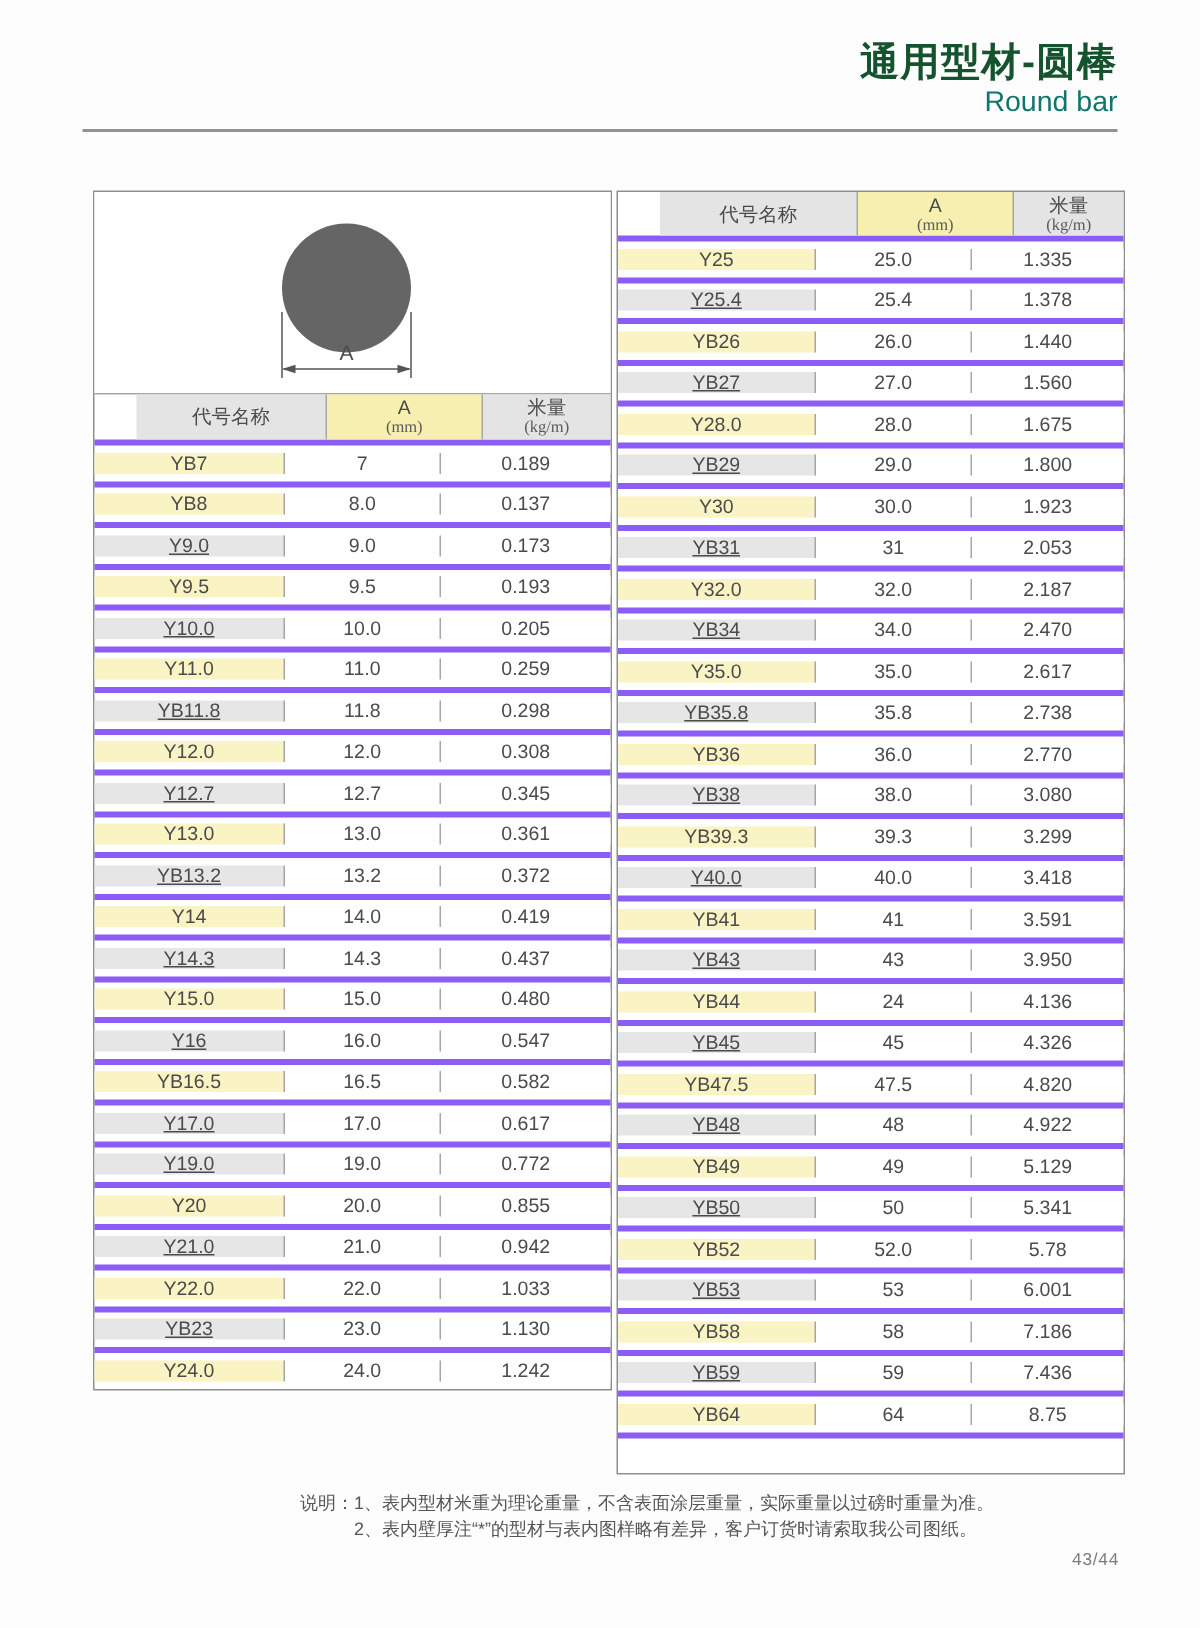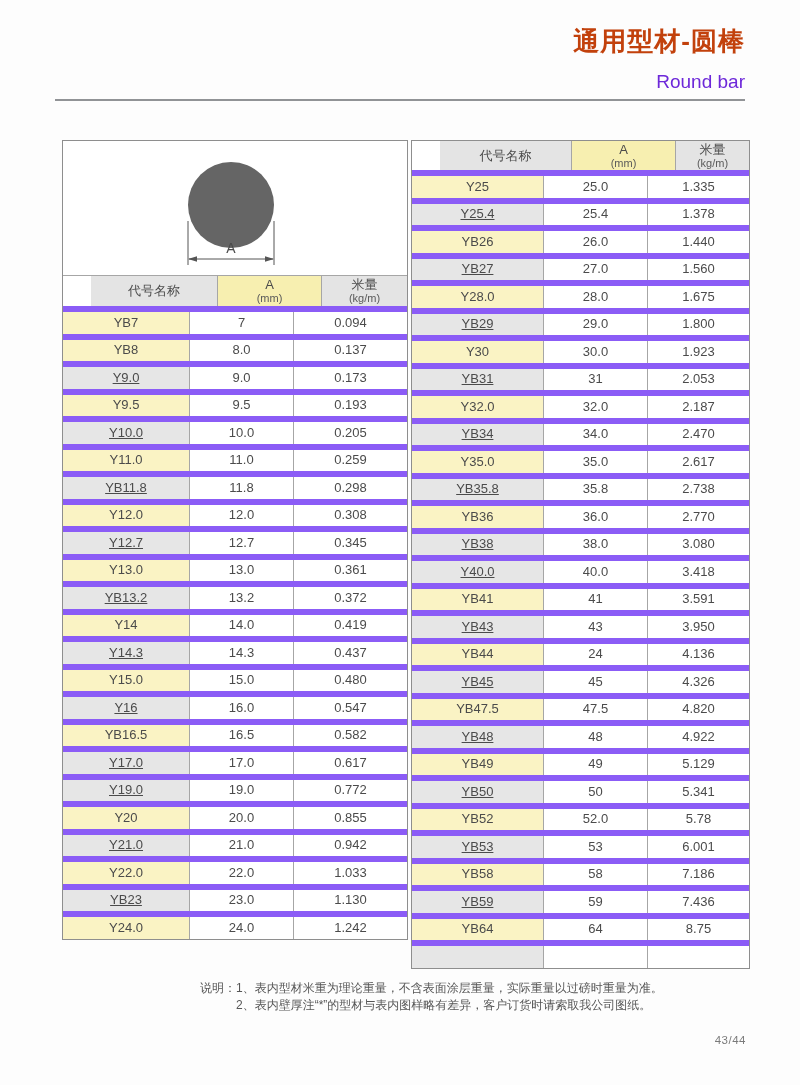--- a/index.html
+++ b/index.html
@@ -6,50 +6,50 @@
   body{
     width:800px;height:1085px;
     background:#fdfdfd;
     position:relative;
     overflow:hidden;
     font-family:"Liberation Sans","DejaVu Sans",sans-serif;
     color:#4b4b4b;
   }
   
   .doc-header{padding:26px 55px 0 55px;text-align:right;}
-  .title-zh{font-size:26px;font-weight:bold;color:#c2410c;letter-spacing:1px;line-height:30px;}
-  .title-en{font-size:19px;color:#6d28d9;line-height:24px;margin-top:14px;}
+  .title-zh{font-size:26px;font-weight:bold;color:#14532d;letter-spacing:1px;line-height:30px;}
+  .title-en{font-size:19px;color:#0f766e;line-height:24px;margin-top:1px;}
   .header-rule{border-top:2px solid var(--rule,#919396);margin:5px 55px 0 55px;height:0;}
 
   
   .tables{display:flex;gap:3px;margin:39px 50px 0 62px;align-items:flex-start;}
   .tbl{border:1px solid #8e8e8e;background:#fff;}
   .tbl-left{width:346px;}
   .tbl-right{width:339px;}
   .row{display:flex;height:27.5px;box-sizing:border-box;}
-  .tbody .row{border-top:6px solid #8b5cf6;}
+  .tbody .row{border-top:4px solid #8b5cf6;align-items:center;}
   .c{box-sizing:border-box;display:flex;flex-direction:column;align-items:center;justify-content:center;
      font-size:13px;line-height:14px;text-align:center;overflow:hidden;}
   .c:not(:last-child){border-right:1px solid #a6a6a6;}
   .tbl-left .c:nth-child(1){width:127px;}
   .tbl-left .c:nth-child(2){width:104px;}
   .tbl-left .c:nth-child(3){flex:1;}
   .tbl-right .c:nth-child(1){width:132px;}
   .tbl-right .c:nth-child(2){width:104px;}
   .tbl-right .c:nth-child(3){flex:1;}
   .name.yellow{background:var(--row-yellow,#faf3c4);}
   .name.gray{background:var(--row-gray,#e6e6e6);text-decoration:underline;}
   .val{background:#fff;}
   
   .thead{height:31px;padding-left:28px;}
   .tbl-right .thead{height:29px;}
   .thead .c{font-size:13px;}
   .thead .th-gray{background:var(--header-gray,#e4e4e4);}
   .thead .th-yellow{background:var(--header-yellow,#f7efb0);}
-  .thead .sub{font-size:11px;line-height:12px;color:#5a5a5a;}
+  .thead .sub{font-size:11px;line-height:12px;color:#5a5a5a;font-family:Liberation Serif, serif;}
   .tbl-left .thead{border-top:1px solid #a6a6a6;}
 
   
   .diagram{height:134px;background:#fff;position:relative;}
   .diagram svg{display:block;}
 
   
   .notes{display:flex;margin:11px 0 0 200px;font-size:12px;line-height:17px;color:#565656;}
   .notes-label{white-space:nowrap;text-align:center;}
   .page-number{position:absolute;right:54px;top:1034px;font-size:11.5px;color:#7a7a7a;letter-spacing:0.5px;}
@@ -87,21 +87,21 @@
       </div>
       <div class="c th-gray">
         <div>米量</div>
         <div class="sub">(kg/m)</div>
       </div>
     </div>
     <div class="tbody" id="left-body">
         <div class="row">
           <div class="c name yellow">YB7</div>
           <div class="c val">7</div>
-          <div class="c val">0.094</div>
+          <div class="c val">0.189</div>
         </div>
         <div class="row">
           <div class="c name yellow">YB8</div>
           <div class="c val">8.0</div>
           <div class="c val">0.137</div>
         </div>
         <div class="row">
           <div class="c name gray">Y9.0</div>
           <div class="c val">9.0</div>
           <div class="c val">0.173</div>
@@ -284,20 +284,25 @@
         </div>
         <div class="row">
           <div class="c name yellow">YB36</div>
           <div class="c val">36.0</div>
           <div class="c val">2.770</div>
         </div>
         <div class="row">
           <div class="c name gray">YB38</div>
           <div class="c val">38.0</div>
           <div class="c val">3.080</div>
+        </div>
+        <div class="row">
+          <div class="c name yellow">YB39.3</div>
+          <div class="c val">39.3</div>
+          <div class="c val">3.299</div>
         </div>
         <div class="row">
           <div class="c name gray">Y40.0</div>
           <div class="c val">40.0</div>
           <div class="c val">3.418</div>
         </div>
         <div class="row">
           <div class="c name yellow">YB41</div>
           <div class="c val">41</div>
           <div class="c val">3.591</div>

